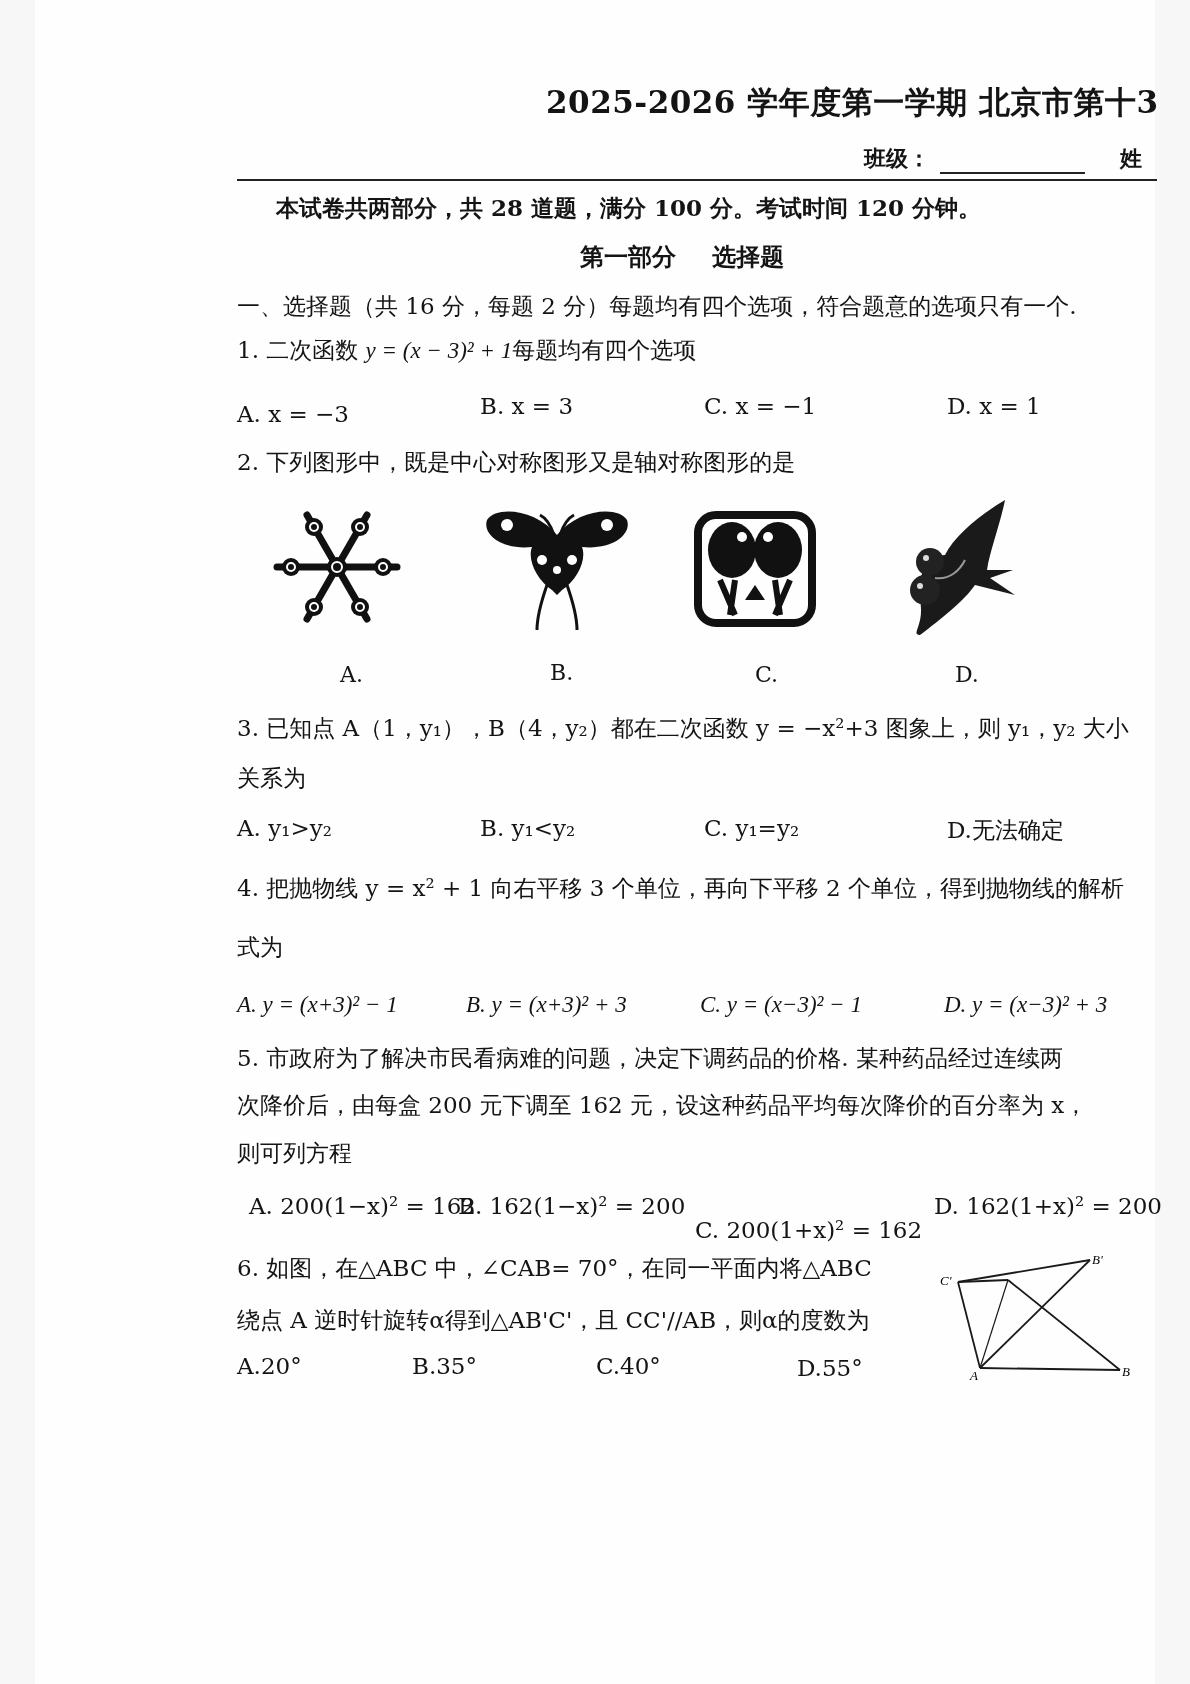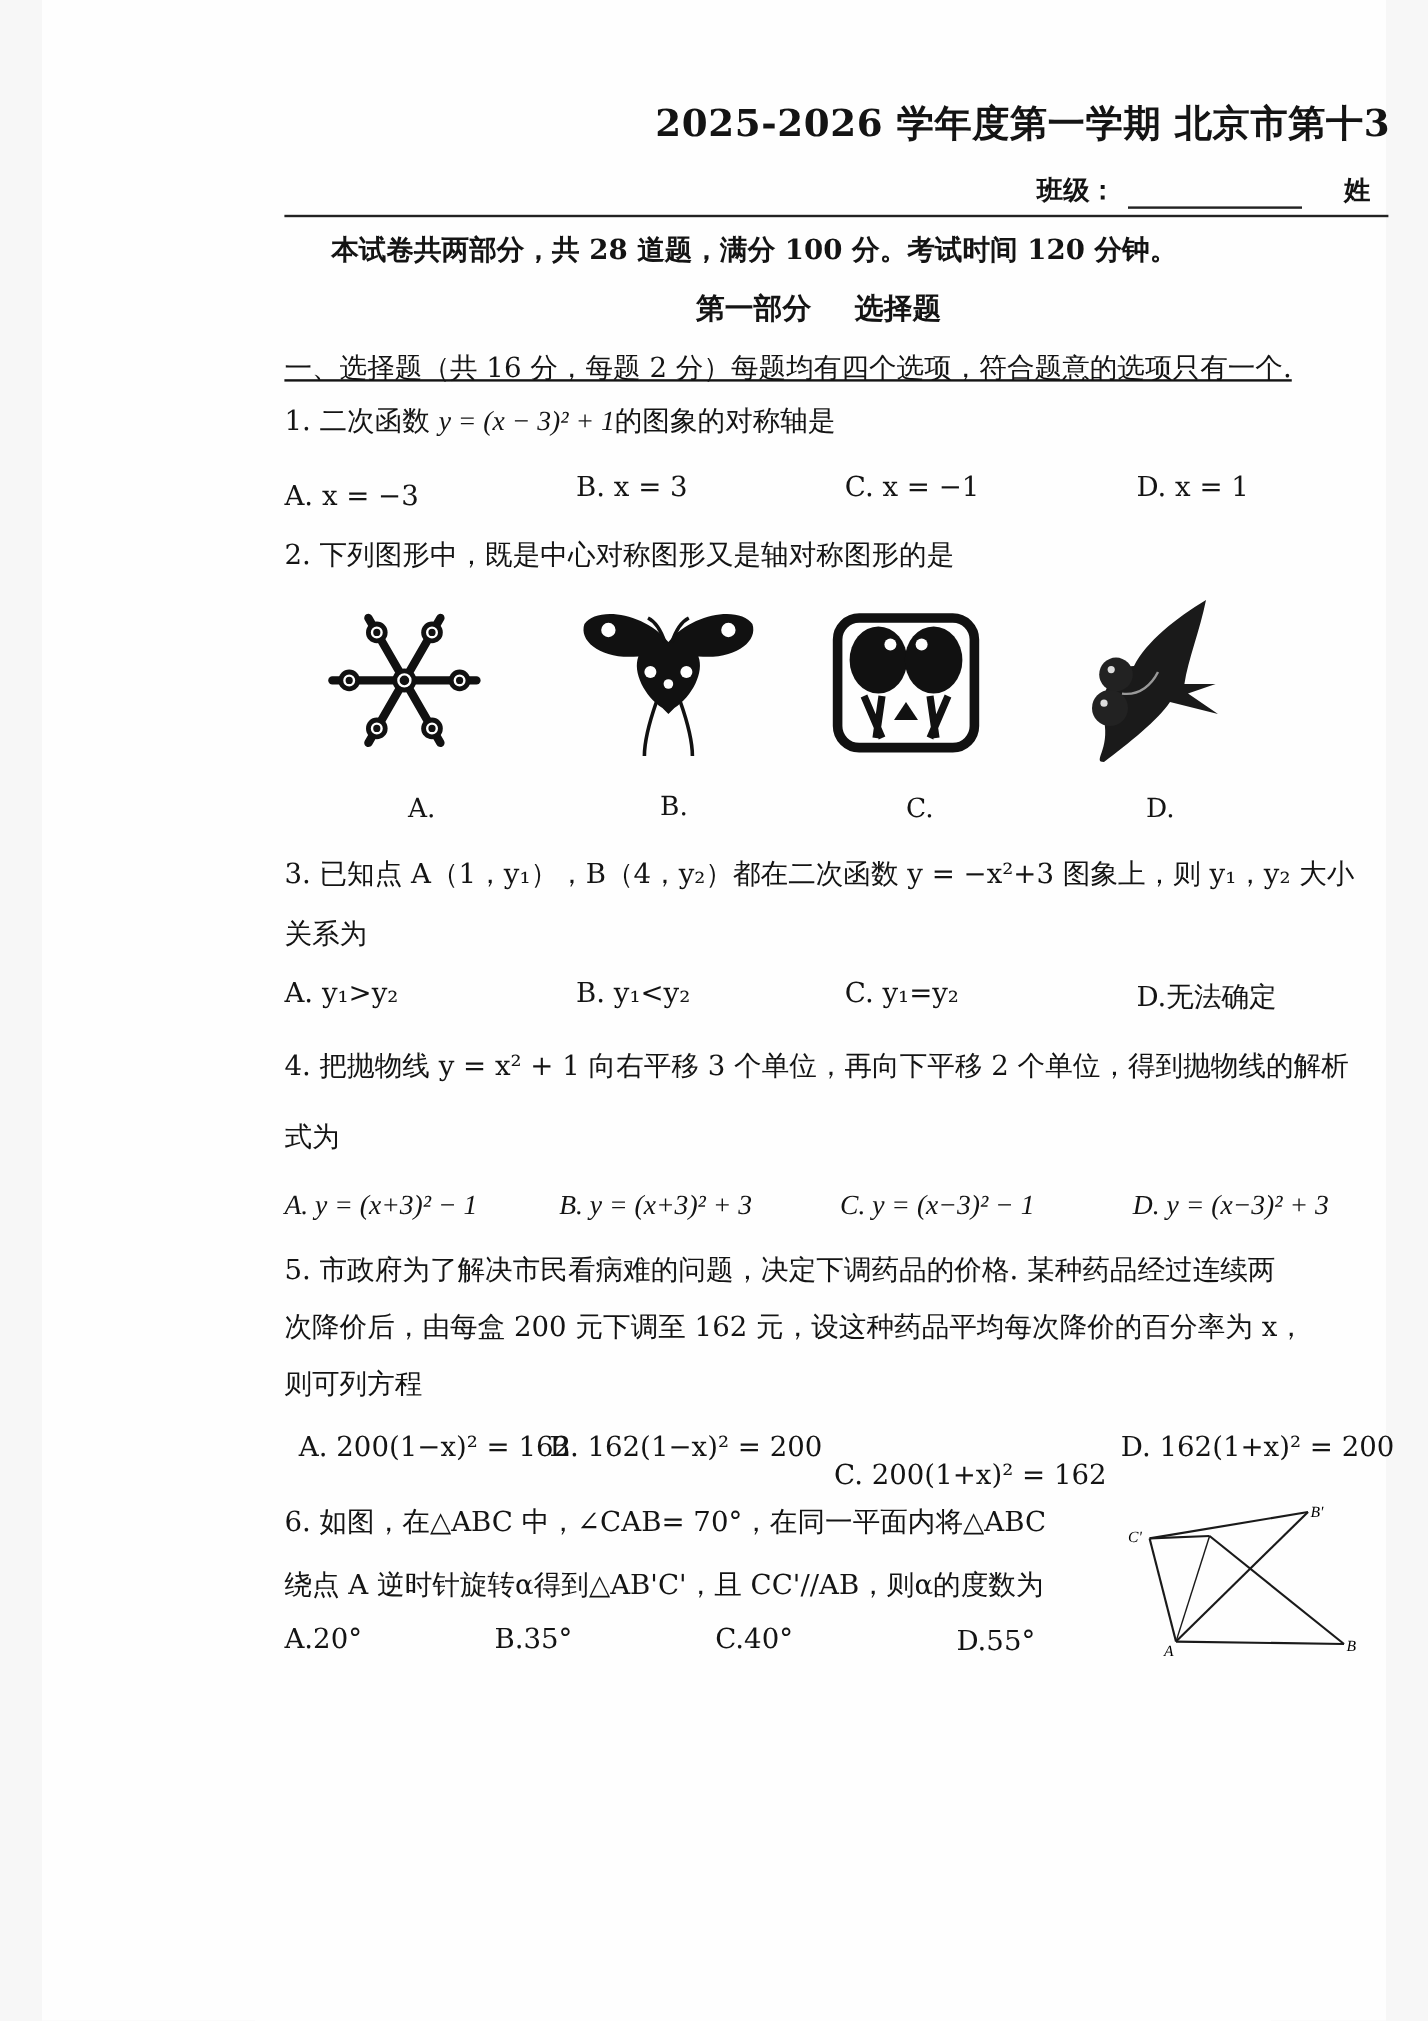--- a/index.html
+++ b/index.html
@@ -52,21 +52,20 @@
       font-size: 23px; font-weight: bold;
     }
     .part-title {
       left: 580px; top: 241px;
       font-size: 24px; font-weight: bold;
       word-spacing: 28px;
     }
     .section {
       left: 237px; top: 291px;
       font-size: 23px;
-      text-decoration: underline;
     }
     .q { font-size: 23px; }
     .opt { font-size: 23px; }
     i, .it { font-style: italic; font-family: "Liberation Serif", "DejaVu Serif", serif; }
     .fig { position: absolute; }
     .fig-label { font-size: 22px; }
     svg { overflow: visible; }
   </style>
 </head>
 <body>
@@ -78,21 +77,21 @@
 <div class="abs class-blank"></div>
 <div class="abs name-label">姓</div>
 <div class="abs rule"></div>
 
 <div class="abs intro">本试卷共两部分，共 28 道题，满分 100 分。考试时间 120 分钟。</div>
 <div class="abs part-title">第一部分 选择题</div>
 <div class="abs section">一、选择题（共 16 分，每题 2 分）每题均有四个选项，符合题意的选项只有一个.</div>
 
 <div class="abs q" style="left:237px; top:335px;">
   <span>1.</span>
-  <span>二次函数 </span><span class="it">y = (x − 3)² + 1</span><span>的图象的对称轴是</span>
+  <span>二次函数 </span><span class="it">y = (x − 3)² + 1</span><span>每题均有四个选项</span>
 </div>
 <div class="abs opt" style="left:237px; top:401px;">A. x = −3</div>
 <div class="abs opt" style="left:480px; top:393px;">B. x = 3</div>
 <div class="abs opt" style="left:704px; top:393px;">C. x = −1</div>
 <div class="abs opt" style="left:947px; top:393px;">D. x = 1</div>
 
 <div class="abs q" style="left:237px; top:447px;">
   <span>2.</span>
   <span>下列图形中，既是中心对称图形又是轴对称图形的是</span>
 </div>

